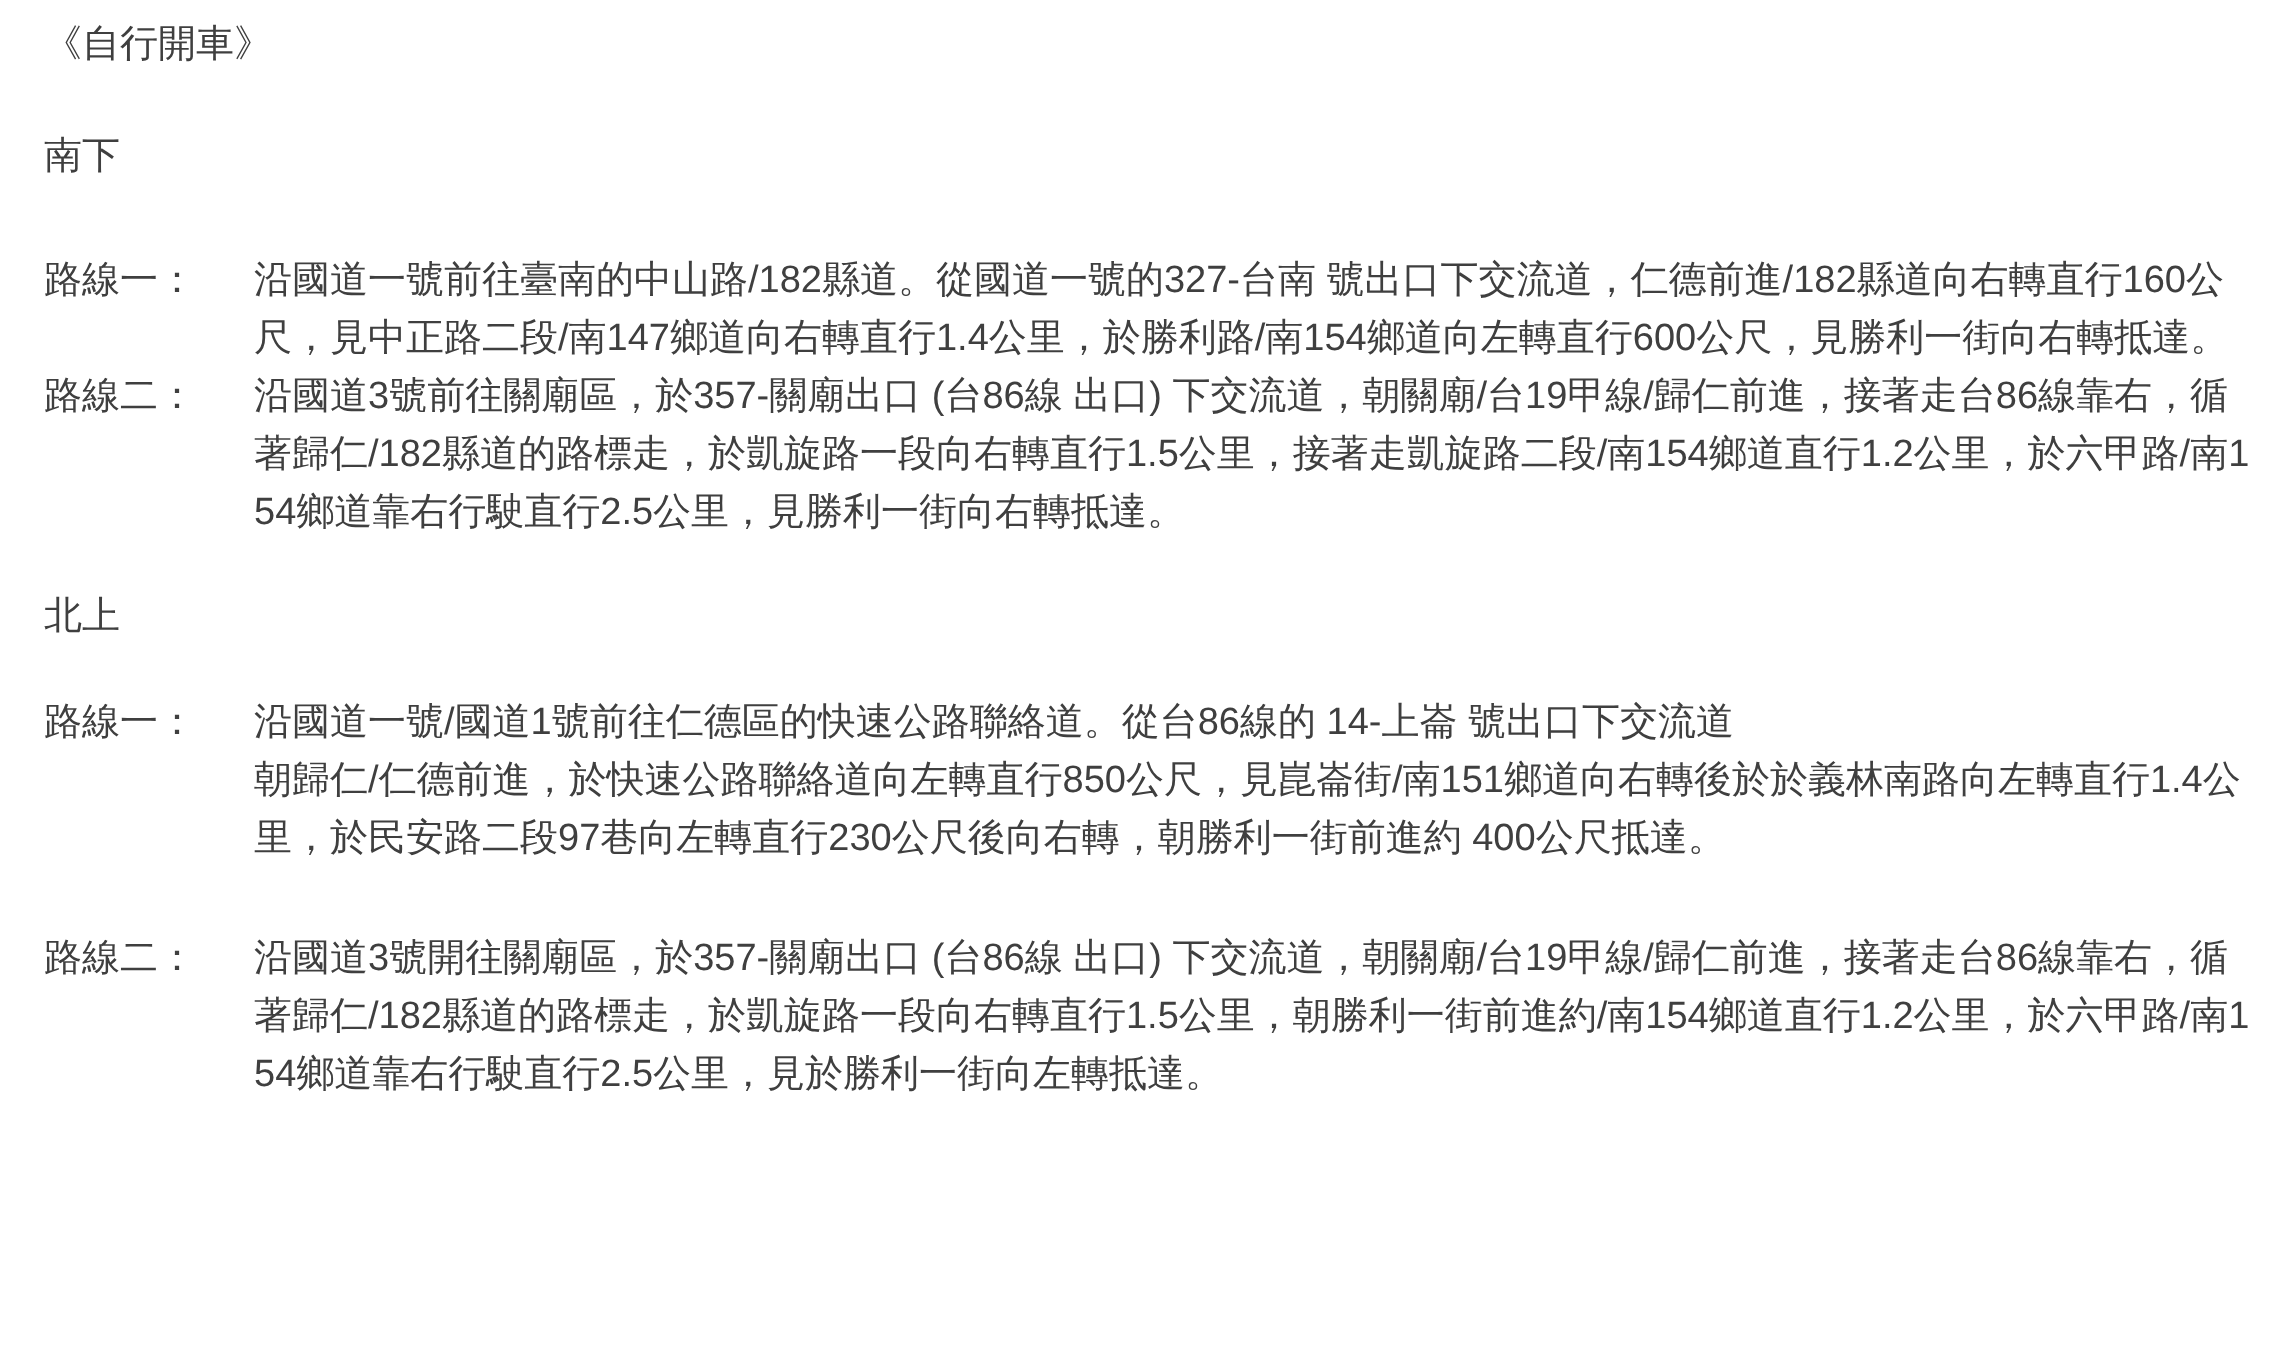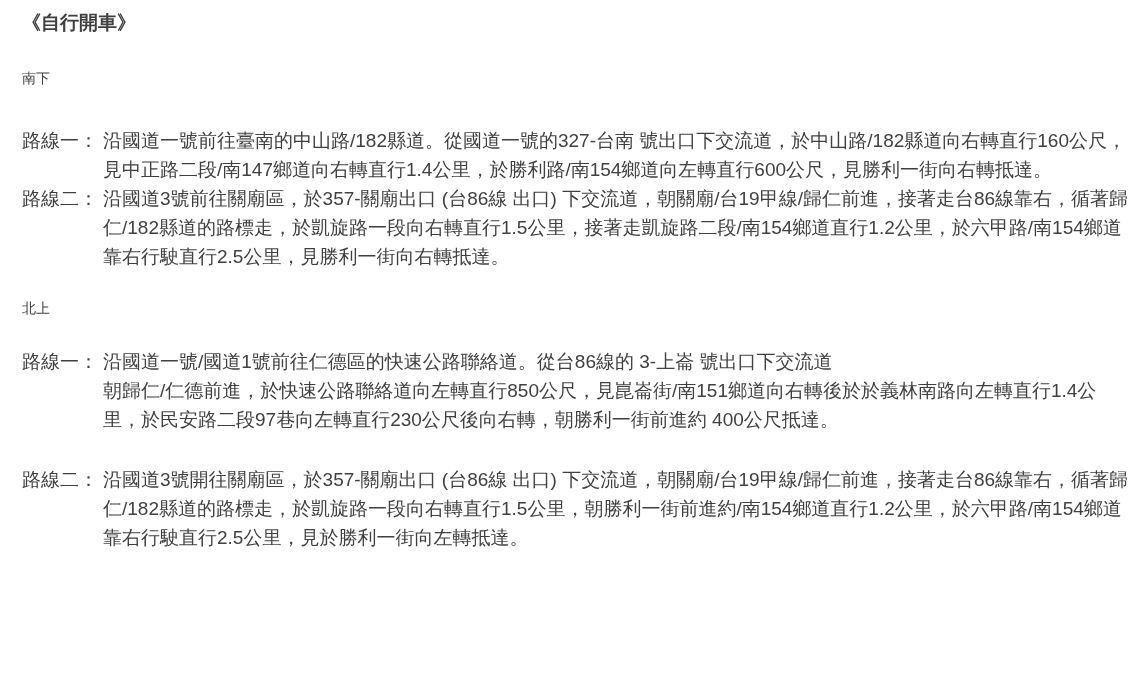--- a/index.html
+++ b/index.html
@@ -16,36 +16,37 @@
       background: #ffffff;
       color: #3f3f3f;
       font-family: "Liberation Sans", "DejaVu Sans", sans-serif;
       font-size: 19px;
       line-height: 29px;
       overflow: hidden;
     }
     .doc-title {
       margin: 0;
       font-size: 19px;
-      font-weight: bold;
+      font-weight: normal;
       line-height: 29px;
     }
     .section-heading {
       margin: 27px 0 0 0;
-      font-size: 14px;
+      font-size: 19px;
       font-weight: normal;
       line-height: 29px;
     }
     .section-heading.second {
       margin-top: 23px;
     }
     .route {
       display: flex;
       align-items: flex-start;
       margin: 0;
+      gap: 24px;
     }
     .route.first-of-section {
       margin-top: 33px;
     }
     .route.first-of-north {
       margin-top: 24px;
     }
     .route.gap-above {
       margin-top: 31px;
     }
@@ -63,33 +64,33 @@
 <body>
 
 <div class="doc">
 
   <h1 class="doc-title">《自行開車》</h1>
 
   <h2 class="section-heading">南下</h2>
 
   <div class="route first-of-section">
     <span class="route-label">路線一：</span>
-    <div class="route-text">沿國道一號前往臺南的中山路/182縣道。從國道一號的327-台南 號出口下交流道，於中山路/182縣道向右轉直行160公尺，見中正路二段/南147鄉道向右轉直行1.4公里，於勝利路/南154鄉道向左轉直行600公尺，見勝利一街向右轉抵達。</div>
+    <div class="route-text">沿國道一號前往臺南的中山路/182縣道。從國道一號的327-台南 號出口下交流道，仁德前進/182縣道向右轉直行160公尺，見中正路二段/南147鄉道向右轉直行1.4公里，於勝利路/南154鄉道向左轉直行600公尺，見勝利一街向右轉抵達。</div>
   </div>
 
   <div class="route">
     <span class="route-label">路線二：</span>
     <div class="route-text">沿國道3號前往關廟區，於357-關廟出口 (台86線 出口) 下交流道，朝關廟/台19甲線/歸仁前進，接著走台86線靠右，循著歸仁/182縣道的路標走，於凱旋路一段向右轉直行1.5公里，接著走凱旋路二段/南154鄉道直行1.2公里，於六甲路/南154鄉道靠右行駛直行2.5公里，見勝利一街向右轉抵達。</div>
   </div>
 
   <h2 class="section-heading second">北上</h2>
 
   <div class="route first-of-north">
     <span class="route-label">路線一：</span>
-    <div class="route-text">沿國道一號/國道1號前往仁德區的快速公路聯絡道。從台86線的 3-上崙 號出口下交流道
+    <div class="route-text">沿國道一號/國道1號前往仁德區的快速公路聯絡道。從台86線的 14-上崙 號出口下交流道
 朝歸仁/仁德前進，於快速公路聯絡道向左轉直行850公尺，見崑崙街/南151鄉道向右轉後於於義林南路向左轉直行1.4公里，於民安路二段97巷向左轉直行230公尺後向右轉，朝勝利一街前進約 400公尺抵達。</div>
   </div>
 
   <div class="route gap-above">
     <span class="route-label">路線二：</span>
     <div class="route-text">沿國道3號開往關廟區，於357-關廟出口 (台86線 出口) 下交流道，朝關廟/台19甲線/歸仁前進，接著走台86線靠右，循著歸仁/182縣道的路標走，於凱旋路一段向右轉直行1.5公里，朝勝利一街前進約/南154鄉道直行1.2公里，於六甲路/南154鄉道靠右行駛直行2.5公里，見於勝利一街向左轉抵達。</div>
   </div>
 
 </div>
 

